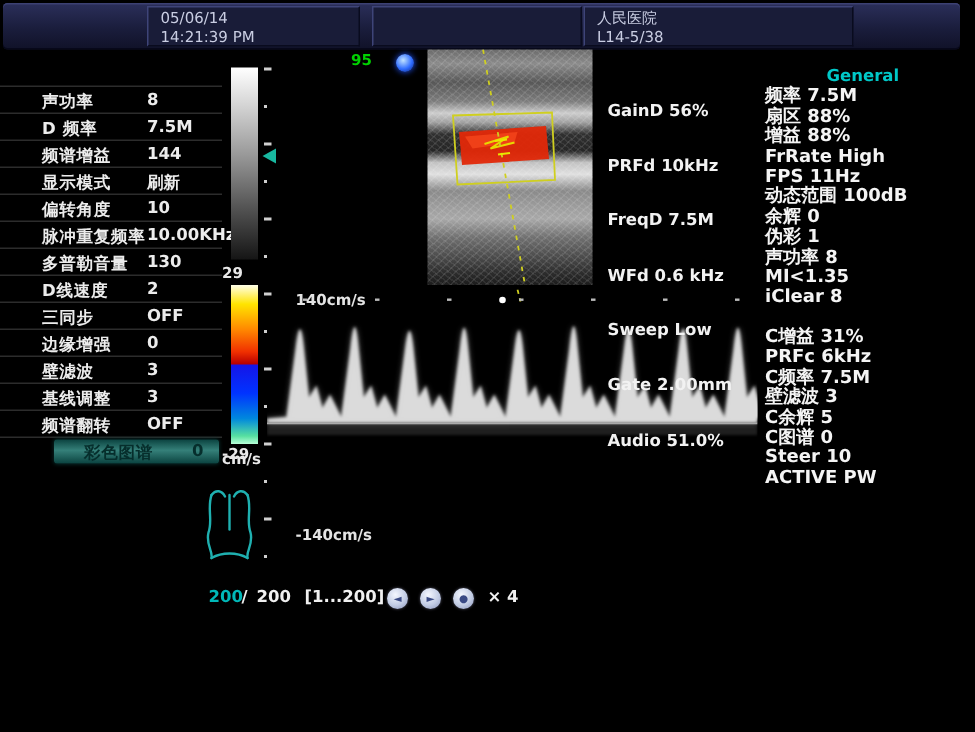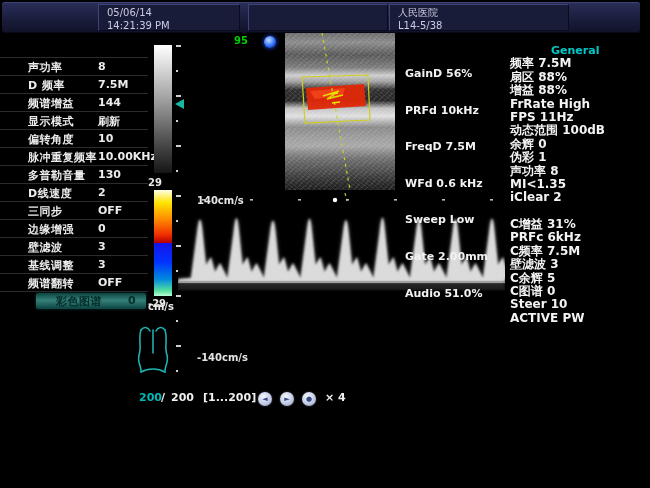--- a/index.html
+++ b/index.html
@@ -256,21 +256,21 @@
         <div class="rp-line">频率 7.5M</div>
         <div class="rp-line">扇区 88%</div>
         <div class="rp-line">增益 88%</div>
         <div class="rp-line">FrRate High</div>
         <div class="rp-line">FPS 11Hz</div>
         <div class="rp-line">动态范围 100dB</div>
         <div class="rp-line">余辉 0</div>
         <div class="rp-line">伪彩 1</div>
         <div class="rp-line">声功率 8</div>
         <div class="rp-line">MI&lt;1.35</div>
-        <div class="rp-line">iClear 2</div>
+        <div class="rp-line">iClear 8</div>
         <div class="rp-gap"></div>
         <div class="rp-line">C增益 31%</div>
         <div class="rp-line">PRFc 6kHz</div>
         <div class="rp-line">C频率 7.5M</div>
         <div class="rp-line">壁滤波 3</div>
         <div class="rp-line">C余辉 5</div>
         <div class="rp-line">C图谱 0</div>
         <div class="rp-line">Steer 10</div>
         <div class="rp-line">ACTIVE PW</div>
       </div>

